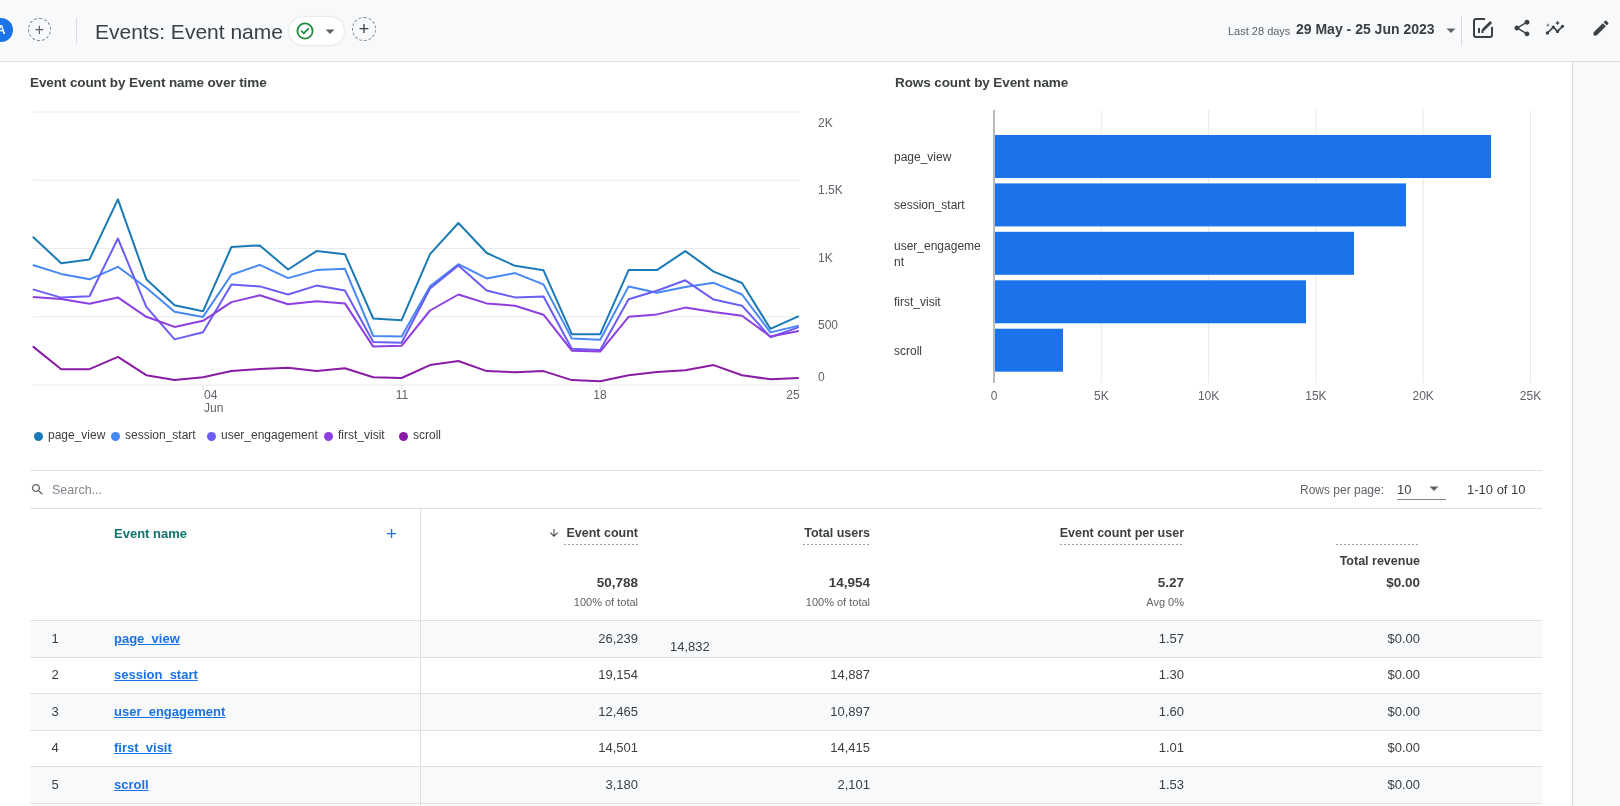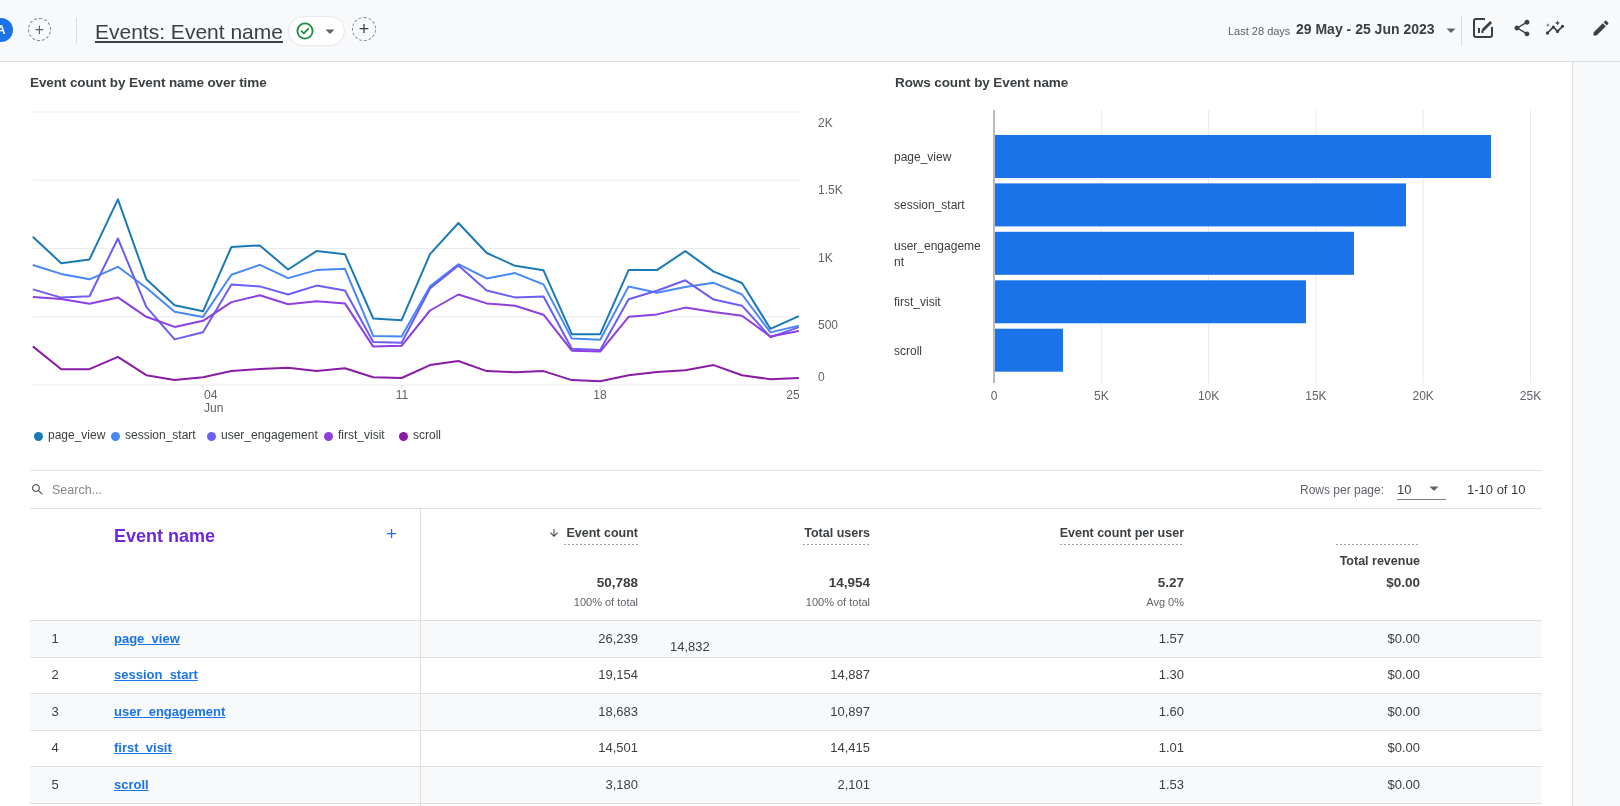--- a/index.html
+++ b/index.html
@@ -11,21 +11,21 @@
 .ttl { font-size:13.5px; font-weight:bold; color:#3c4043; letter-spacing:-0.1px; }
 .axis { font-size:12px; fill:#5f6368; }
 .cat { font-size:12px; color:#3c4043; line-height:16px; }
 </style>
 </head>
 <body>
 <div id="topbar">
   <div class="abs" style="left:-11px; top:18px; width:24px; height:24px; border-radius:50%; background:#1a73e8; color:#fff; font-size:12px; font-weight:bold; text-align:center; line-height:24px;">A</div>
   <div class="abs" style="left:28px; top:18px; width:23px; height:23px; border-radius:50%; border:1px dashed #80868b; color:#5f6368; font-size:16px; text-align:center; line-height:21px;">+</div>
   <div class="abs" style="left:76px; top:18px; width:1px; height:26px; background:#dadce0;"></div>
-  <div class="abs" style="left:95px; top:20px; font-size:21px; color:#3c4043;text-decoration:underline;">Events: Event name</div>
+  <div class="abs" style="left:95px; top:20px; font-size:21px; color:#3c4043;">Events: Event name</div>
   <div class="abs" style="left:288px; top:16px; width:57px; height:30px; border-radius:15px; background:#fff; border:1px solid #e8eaed; box-shadow:0 0 2px rgba(0,0,0,0.05);">
     <svg class="abs" style="left:7px; top:5px;" width="18" height="18" viewBox="0 0 18 18">
         <circle cx="9" cy="9" r="7.6" fill="#fff" stroke="#1e8e3e" stroke-width="1.8"></circle>
         <path d="M5.6 9.2l2.2 2.2 4.4-4.6" fill="none" stroke="#1e8e3e" stroke-width="1.8" stroke-linecap="round" stroke-linejoin="round"></path>
       </svg>
     <svg class="abs" style="left:36px; top:12px;" width="10" height="6" viewBox="0 0 10 6">
         <path d="M0.5 0.5 L5 5 L9.5 0.5 Z" fill="#5f6368"></path>
       </svg>
   </div>
   <div class="abs" style="left:352px; top:17px; width:24px; height:24px; border-radius:50%; border:1px dashed #80868b; color:#3c4043; font-size:18px; text-align:center; line-height:22px;">+</div>
@@ -144,21 +144,21 @@
 <div class="abs" style="left:1397px; top:482px; font-size:13px; color:#3c4043;">10</div>
 <svg class="abs" style="left:1429px; top:486px;" width="10" height="6" viewBox="0 0 10 6">
     <path d="M0.5 0.5 L5 5 L9.5 0.5 Z" fill="#5f6368"></path>
   </svg>
 <div class="abs" style="left:1397px; top:499px; width:49px; height:1px; background:#80868b;"></div>
 <div class="abs" style="left:1467px; top:482px; font-size:13px; color:#3c4043;">1-10 of 10</div>
 
 <div class="abs" style="left:30px; top:508px; width:1512px; height:1px; background:#e0e0e0;"></div>
 <div class="abs" style="left:420px; top:508px; width:1px; height:298px; background:#e0e0e0;"></div>
 
-<div class="abs" style="left:114px; top:526px; font-size:18px; font-weight:bold; color:#6d28d9;">Event name</div>
+<div class="abs" style="left:114px; top:526px; font-size:13px; font-weight:bold; color:#0f766e;">Event name</div>
 <div class="abs" style="left:386px; top:523px; font-size:19px; color:#1a73e8;">+</div>
 <svg class="abs" style="left:548px; top:527px;" width="12" height="12" viewBox="0 0 24 24">
     <path fill="#3c4043" d="M20 12l-1.41-1.41L13 16.17V4h-2v12.17l-5.58-5.59L4 12l8 8 8-8z"></path>
   </svg>
 <div class="abs hdr" style="left:438px; top:526px; width:200px; text-align:right; font-size:12.5px; font-weight:bold; color:#3c4043;">Event count</div>
 <div class="abs" style="left:564px; top:544px; width:74px; height:1px; background-image:repeating-linear-gradient(to right,#9aa0a6 0,#9aa0a6 2px,transparent 2px,transparent 4px);"></div>
 <div class="abs hdr" style="left:670px; top:526px; width:200px; text-align:right; font-size:12.5px; font-weight:bold; color:#3c4043;">Total users</div>
 <div class="abs" style="left:803px; top:544px; width:67px; height:1px; background-image:repeating-linear-gradient(to right,#9aa0a6 0,#9aa0a6 2px,transparent 2px,transparent 4px);"></div>
 <div class="abs hdr" style="left:984px; top:526px; width:200px; text-align:right; font-size:12.5px; font-weight:bold; color:#3c4043;">Event count per user</div>
 <div class="abs" style="left:1060px; top:544px; width:124px; height:1px; background-image:repeating-linear-gradient(to right,#9aa0a6 0,#9aa0a6 2px,transparent 2px,transparent 4px);"></div>
@@ -185,21 +185,21 @@
 <div class="abs" style="left:30px; top:667.25px; width:50px; text-align:center; font-size:13px; color:#3c4043;">2</div>
 <div class="abs" style="left:114px; top:667.25px; font-size:13px; font-weight:bold; color:#1a73e8; text-decoration:underline;">session_start</div>
 <div class="abs" style="left:438px; top:667.25px; width:200px; text-align:right; font-size:13px; color:#3c4043;">19,154</div>
 <div class="abs" style="left:670px; top:667.25px; width:200px; text-align:right; font-size:13px; color:#3c4043;">14,887</div>
 <div class="abs" style="left:984px; top:667.25px; width:200px; text-align:right; font-size:13px; color:#3c4043;">1.30</div>
 <div class="abs" style="left:1220px; top:667.25px; width:200px; text-align:right; font-size:13px; color:#3c4043;">$0.00</div>
 <div class="abs" style="left:30px; top:693.0px; width:1512px; height:1px; background:#e0e0e0;"></div>
 <div class="abs" style="left:30px; top:693.5px; width:1512px; height:36.0px; background:#f8f9fa;"></div>
 <div class="abs" style="left:30px; top:703.75px; width:50px; text-align:center; font-size:13px; color:#3c4043;">3</div>
 <div class="abs" style="left:114px; top:703.75px; font-size:13px; font-weight:bold; color:#1a73e8; text-decoration:underline;">user_engagement</div>
-<div class="abs" style="left:438px; top:703.75px; width:200px; text-align:right; font-size:13px; color:#3c4043;">18,683</div>
+<div class="abs" style="left:438px; top:703.75px; width:200px; text-align:right; font-size:13px; color:#3c4043;">12,465</div>
 <div class="abs" style="left:670px; top:703.75px; width:200px; text-align:right; font-size:13px; color:#3c4043;">10,897</div>
 <div class="abs" style="left:984px; top:703.75px; width:200px; text-align:right; font-size:13px; color:#3c4043;">1.60</div>
 <div class="abs" style="left:1220px; top:703.75px; width:200px; text-align:right; font-size:13px; color:#3c4043;">$0.00</div>
 <div class="abs" style="left:30px; top:729.5px; width:1512px; height:1px; background:#e0e0e0;"></div>
 <div class="abs" style="left:30px; top:740.25px; width:50px; text-align:center; font-size:13px; color:#3c4043;">4</div>
 <div class="abs" style="left:114px; top:740.25px; font-size:13px; font-weight:bold; color:#1a73e8; text-decoration:underline;">first_visit</div>
 <div class="abs" style="left:438px; top:740.25px; width:200px; text-align:right; font-size:13px; color:#3c4043;">14,501</div>
 <div class="abs" style="left:670px; top:740.25px; width:200px; text-align:right; font-size:13px; color:#3c4043;">14,415</div>
 <div class="abs" style="left:984px; top:740.25px; width:200px; text-align:right; font-size:13px; color:#3c4043;">1.01</div>
 <div class="abs" style="left:1220px; top:740.25px; width:200px; text-align:right; font-size:13px; color:#3c4043;">$0.00</div>

